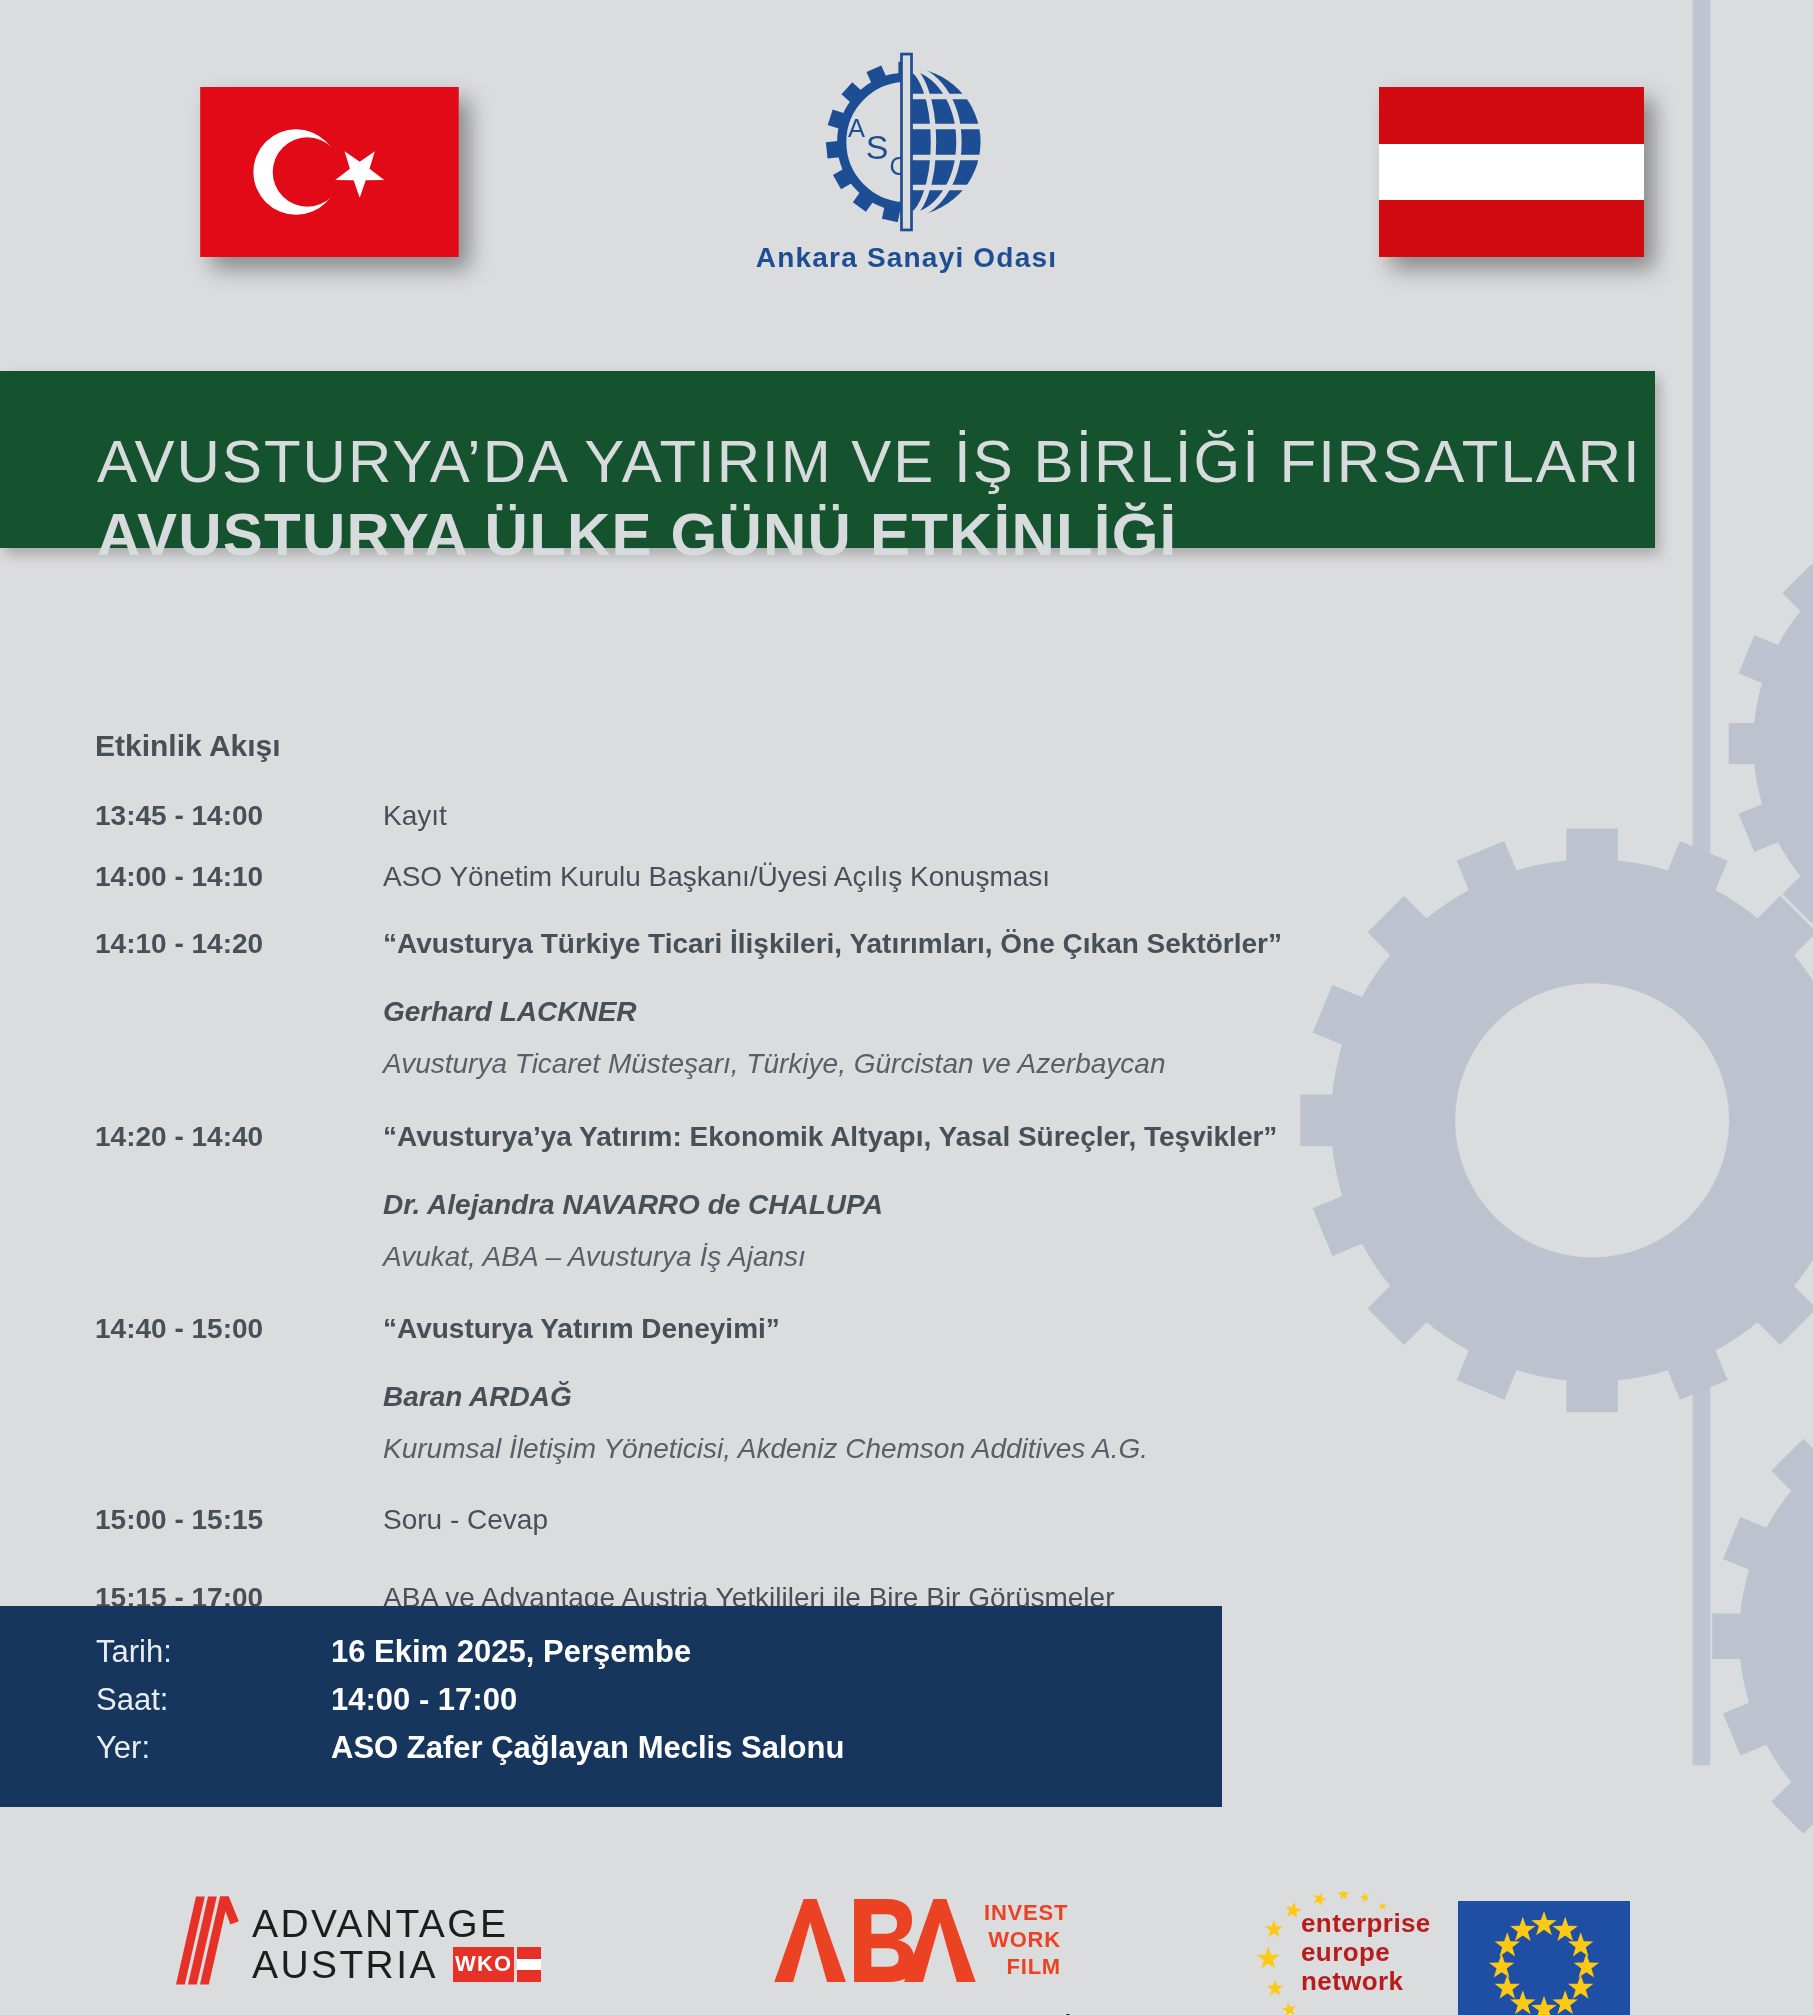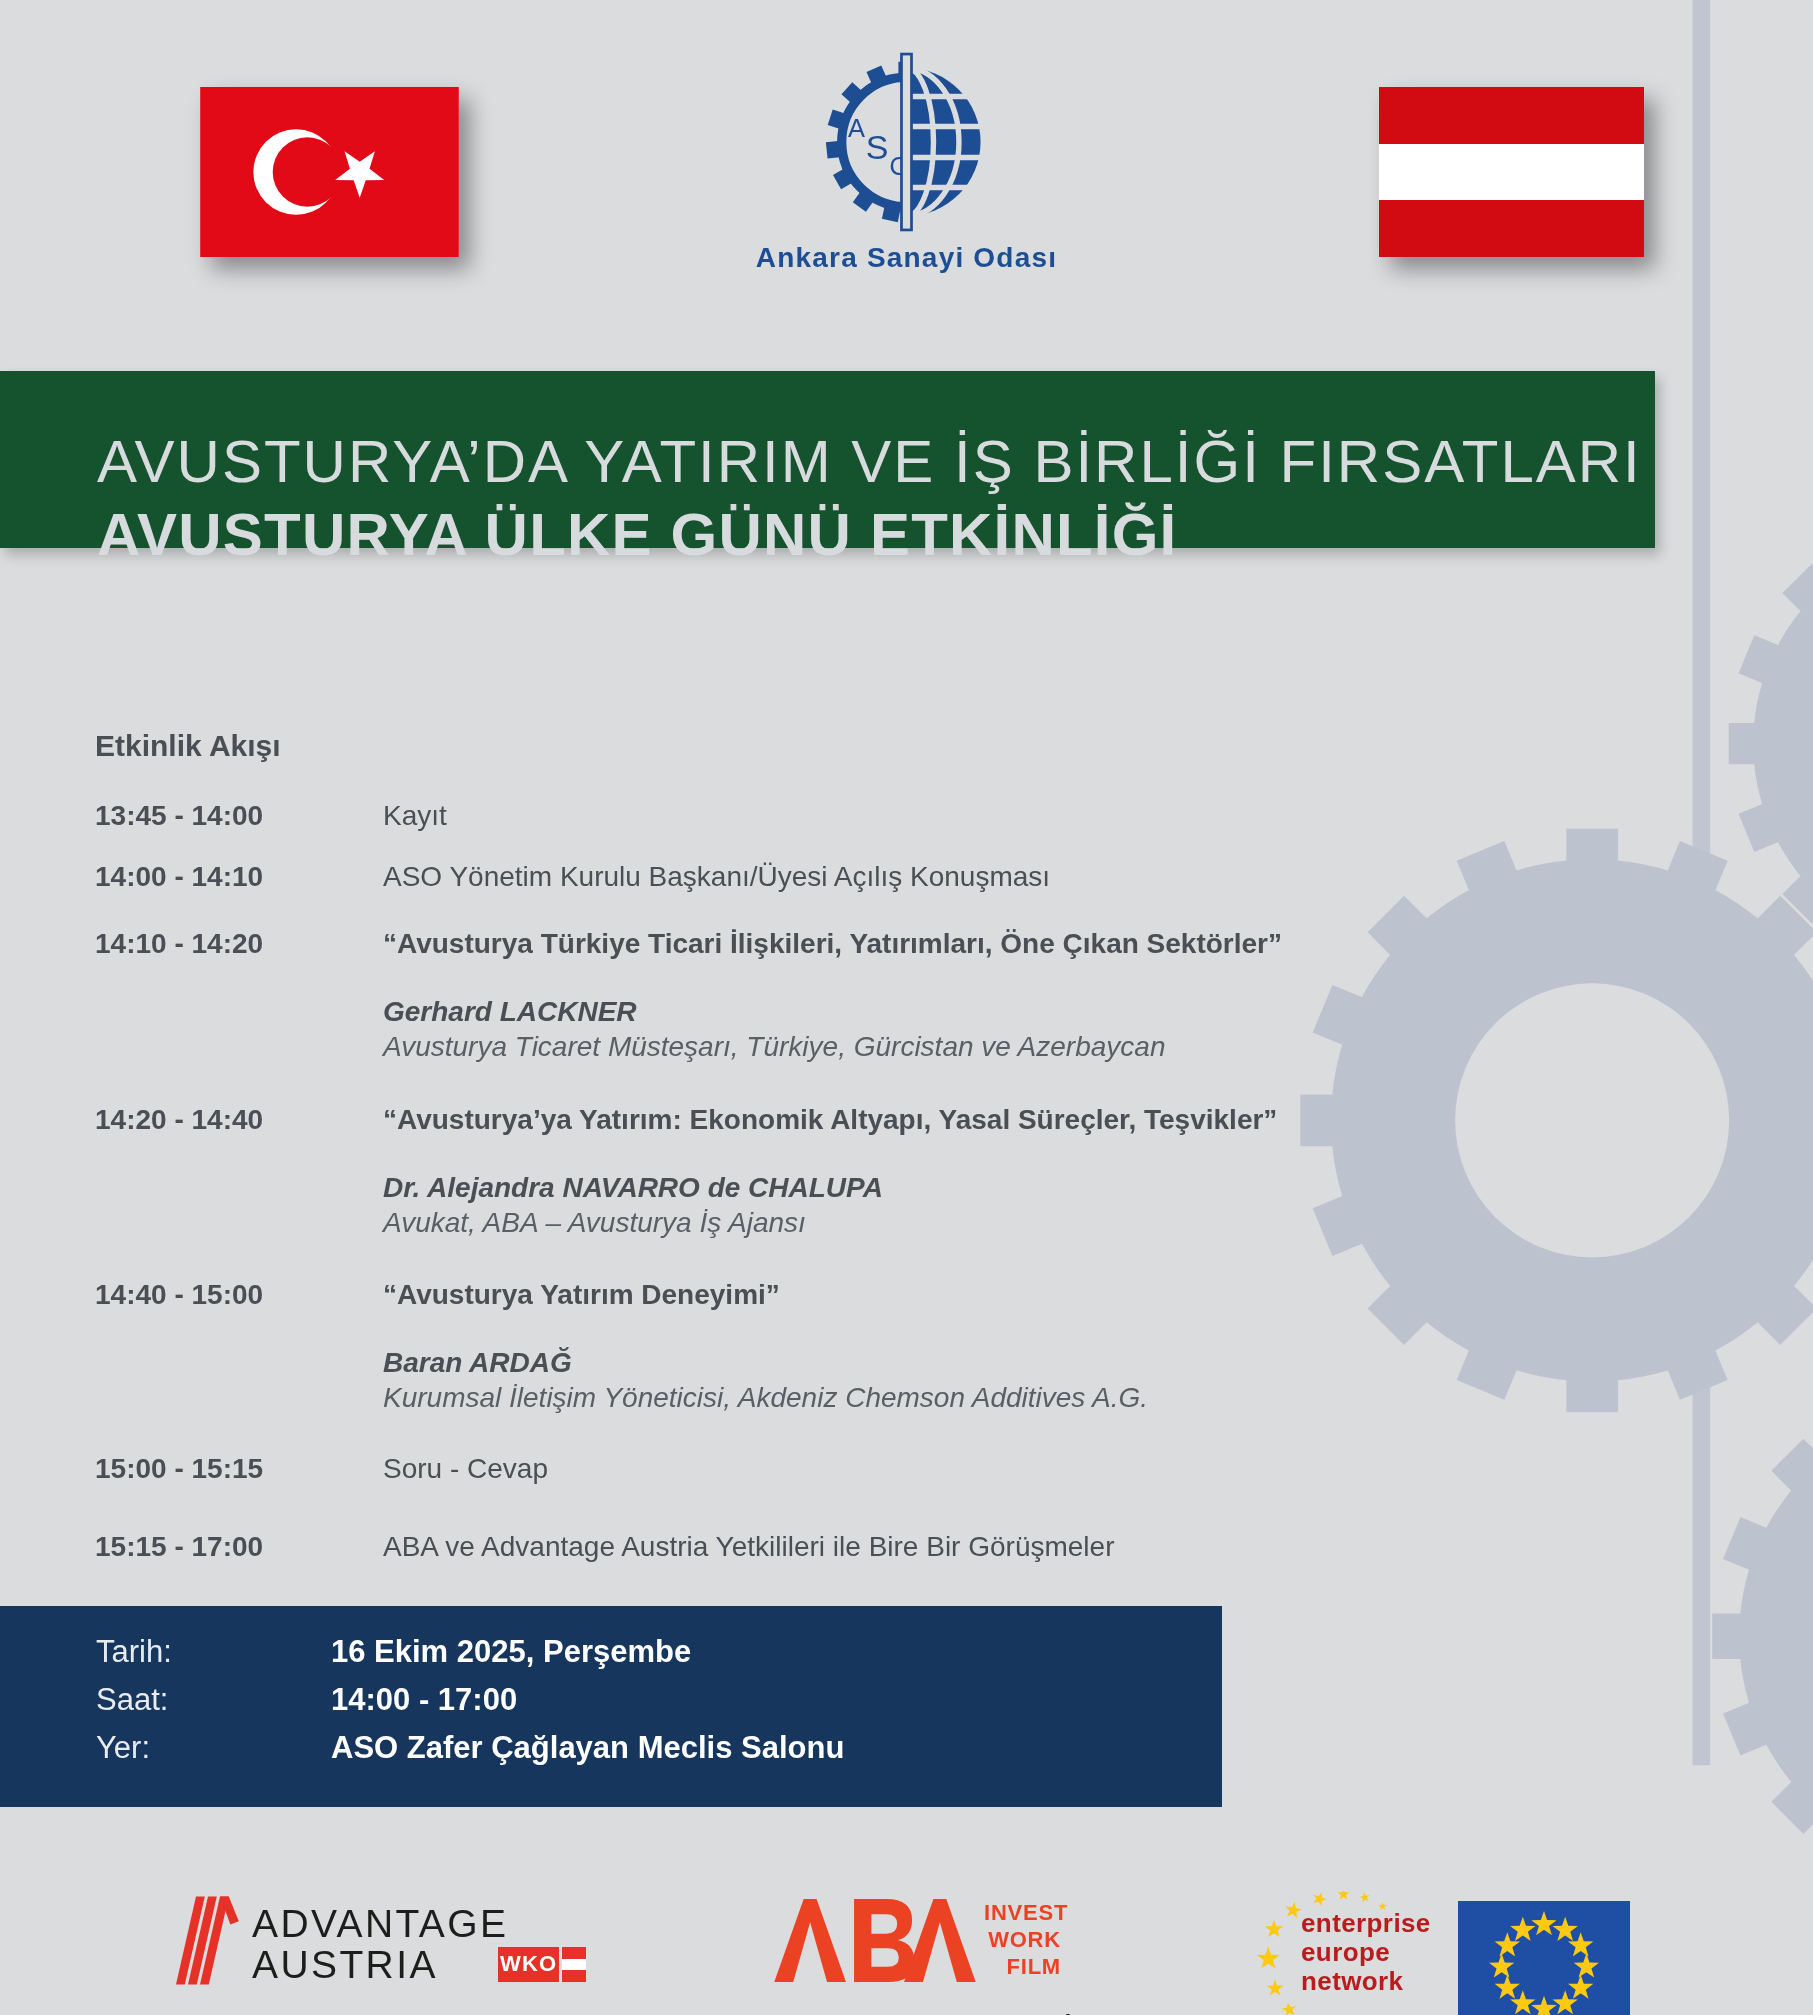--- a/index.html
+++ b/index.html
@@ -23,35 +23,35 @@
   .banner .line.b2{font-weight:bold;letter-spacing:1.2px;}
   
   .schedule{position:absolute;left:95px;top:729px;width:1467px;z-index:3;color:#4a4f55;}
   .sch-heading{font-size:30px;font-weight:bold;line-height:34px;margin-bottom:36px;}
   .srow{display:flex;font-size:28px;line-height:34px;}
   .stime{width:288px;flex:none;font-weight:bold;}
   .sbody{flex:1;}
   .stitle{font-weight:normal;}
   .stitle.q{font-weight:bold;}
   .sspeaker{font-weight:bold;font-style:italic;margin-top:34px;}
-  .srole{font-style:italic;margin-top:1px;color:#5a5f66;}
+  .srole{font-style:italic;margin-top:18px;color:#5a5f66;}
   .mb1{margin-bottom:26.6px;} .mb2{margin-bottom:33px;} .mb3{margin-bottom:39px;}
   .mb4{margin-bottom:38px;} .mb5{margin-bottom:37px;} .mb6{margin-bottom:44px;}
   
   .infobox{position:absolute;left:0;top:1606px;width:1222px;height:201px;background:#17365d;
            z-index:3;box-sizing:border-box;padding:28px 0 0 96px;}
   .irow{display:flex;font-size:31px;line-height:35px;margin-bottom:13px;}
   .ilabel{width:235px;flex:none;color:#e8ecf1;font-weight:normal;}
   .ivalue{color:#ffffff;font-weight:bold;}
   
   .aa-logo{position:absolute;left:176px;top:1894px;width:427px;height:105px;z-index:3;}
   .aa-mark{position:absolute;left:0;top:2.4px;width:66px;height:89px;}
   .aa-text{position:absolute;left:76px;top:8.9px;color:#1d1d1b;}
   .aa-line{font-size:39px;line-height:41px;letter-spacing:2.4px;font-weight:normal;white-space:nowrap;}
-  .aa-row2{display:flex;align-items:center;gap:45px;}
+  .aa-row2{display:flex;align-items:center;}
   .wko-group{display:flex;margin-left:15.3px;align-items:stretch;}
   .wko-box{width:61px;height:35px;background:#e63128;color:#fff;font-weight:bold;font-size:22px;
            display:flex;align-items:center;justify-content:center;letter-spacing:1.2px;}
   .wko-stripes{width:23.4px;height:35px;margin-left:3.2px;display:flex;flex-direction:column;}
   .wko-stripes div{flex:1;}
   .aba-logo{position:absolute;left:774px;top:1899px;width:443px;height:133px;z-index:3;}
   .aba-mark{position:absolute;left:0;top:0;width:202px;height:83px;}
   .aba-stack{position:absolute;left:210px;top:0px;width:77px;text-align:right;color:#ec4224;
              font-size:22px;font-weight:bold;line-height:27px;letter-spacing:0.8px;}
   .aba-tagline{position:absolute;left:0.8px;top:111px;font-size:22.6px;font-weight:bold;color:#121212;

